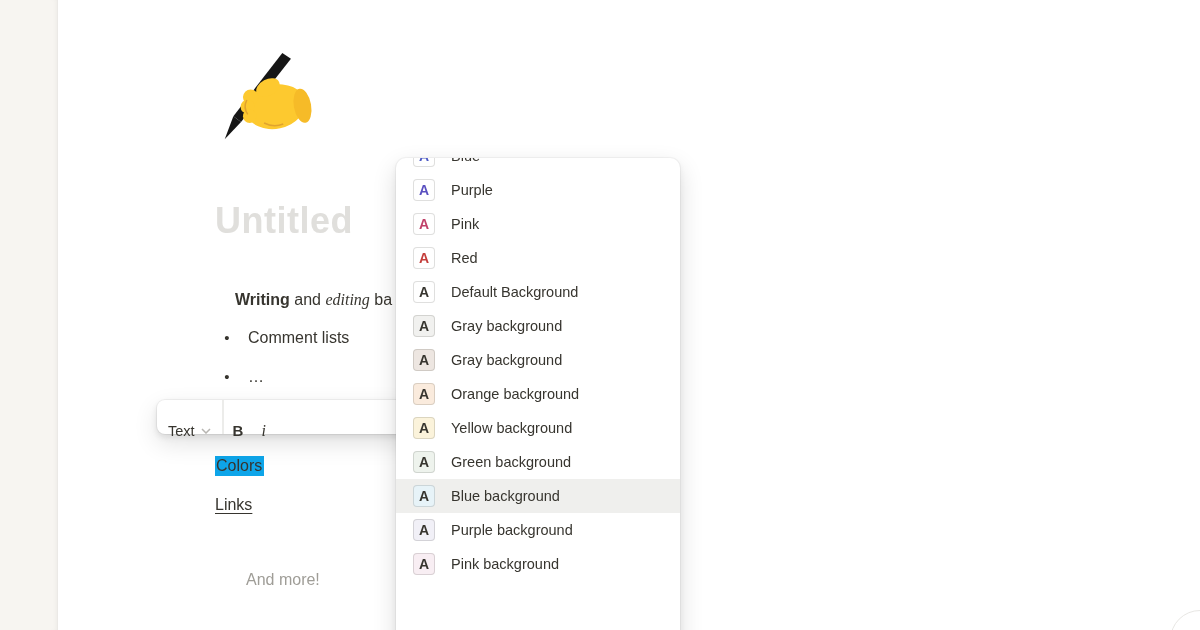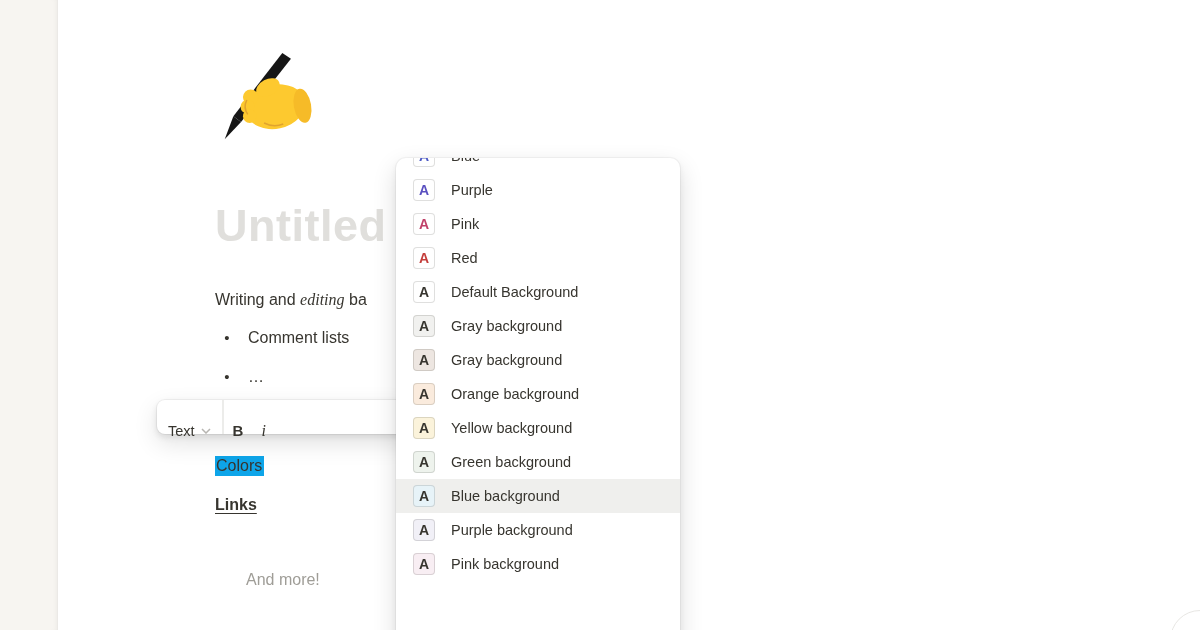--- a/index.html
+++ b/index.html
@@ -20,45 +20,45 @@
     box-shadow: inset -4px 0 6px -5px rgba(0,0,0,0.08);
   }
 
   
   .page { position: absolute; left: 215px; top: 0; width: 560px; }
 
   .page-emoji { position: absolute; left: 3px; top: 52px; width: 96px; height: 96px; cursor: pointer; }
 
   .page-title {
     position: absolute; left: 0; top: 200px;
-    font-size: 45px; font-weight: 700; letter-spacing: 0.5px;
+    font-size: 36px; font-weight: 700; letter-spacing: 0.5px;
     color: #e0dfdc; white-space: nowrap;
   }
 
   .paragraph {
     position: absolute; left: 0; top: 288px;
     font-size: 16px; line-height: 24px; white-space: nowrap;
   }
-  .seg-bold { font-weight: 400; }
+  .seg-bold { font-weight: 700; margin-left: 20px; }
   .seg-italic { font-style: italic; font-family: Liberation Serif, serif; }
 
   .bullet-row {
     position: absolute; left: 0; font-size: 16px; line-height: 24px;
     display: flex; align-items: flex-start;
   }
   .bullet-row .dot { width: 24px; text-align: center; margin-right: 9px; font-size: 15px; }
   .bullet-1 { top: 326px; }
   .bullet-2 { top: 365px; }
 
   .colors-line { position: absolute; left: 0; top: 455px; font-size: 16px; line-height: 22px; }
   .selection-span { background: #b3d7ea; padding: 1px 2px 2px 1px; }
 
   .links-line { position: absolute; left: 0; top: 494px; font-size: 16px; line-height: 22px; }
   .links-line .link-text {
-    text-decoration: underline; text-underline-offset: 3px; color: #37352f; cursor: pointer; font-weight: bold;
+    text-decoration: underline; text-underline-offset: 3px; color: #37352f; cursor: pointer;
   }
 
   .more-line { position: absolute; left: 0; top: 571px; font-size: 16px; color: #9f9d97; }
 
   
   .toolbar {
     position: absolute; left: 157px; top: 400px; height: 34px; width: 262px;
     background: #ffffff; border-radius: 8px; z-index: 5;
     box-shadow: rgba(15,15,15,0.05) 0 0 0 1px, rgba(15,15,15,0.1) 0 3px 6px, rgba(15,15,15,0.12) 0 9px 24px;
     display: flex; align-items: stretch; font-size: 14.5px;

